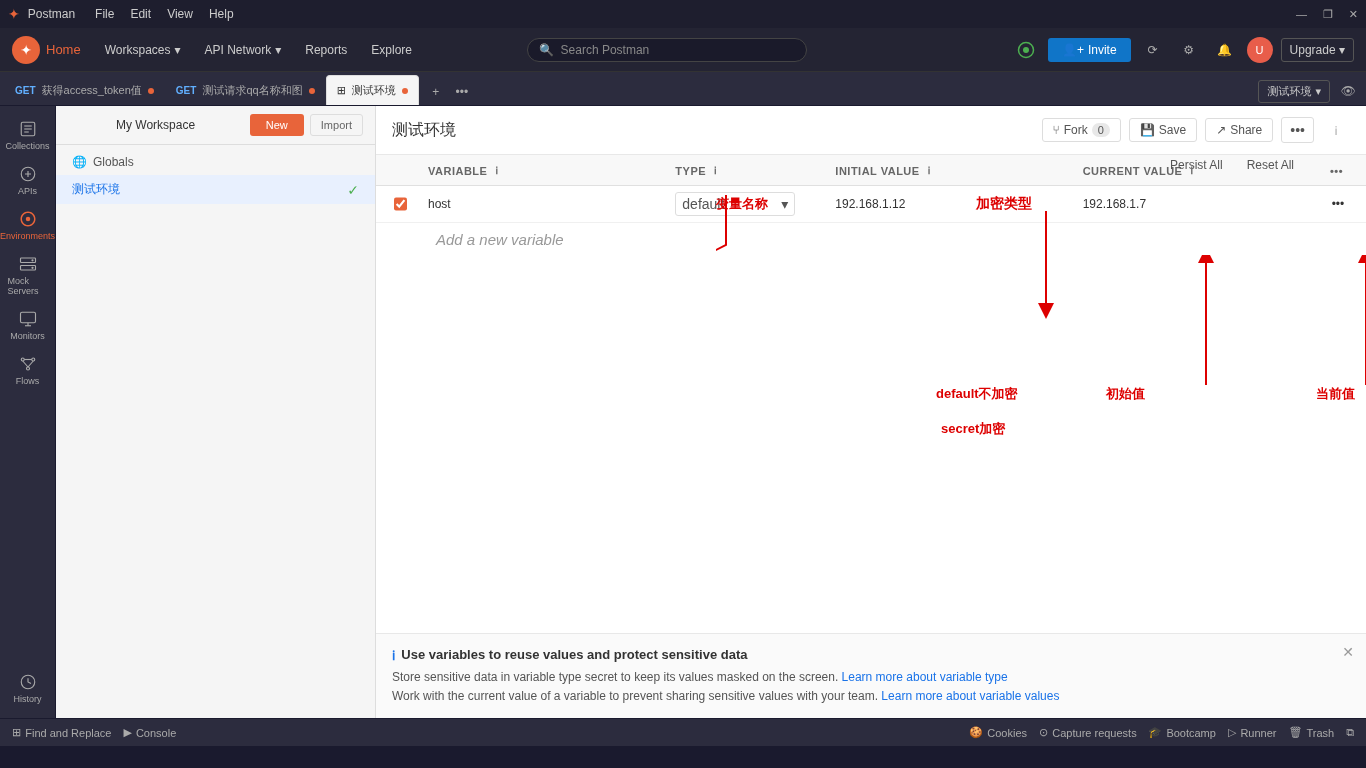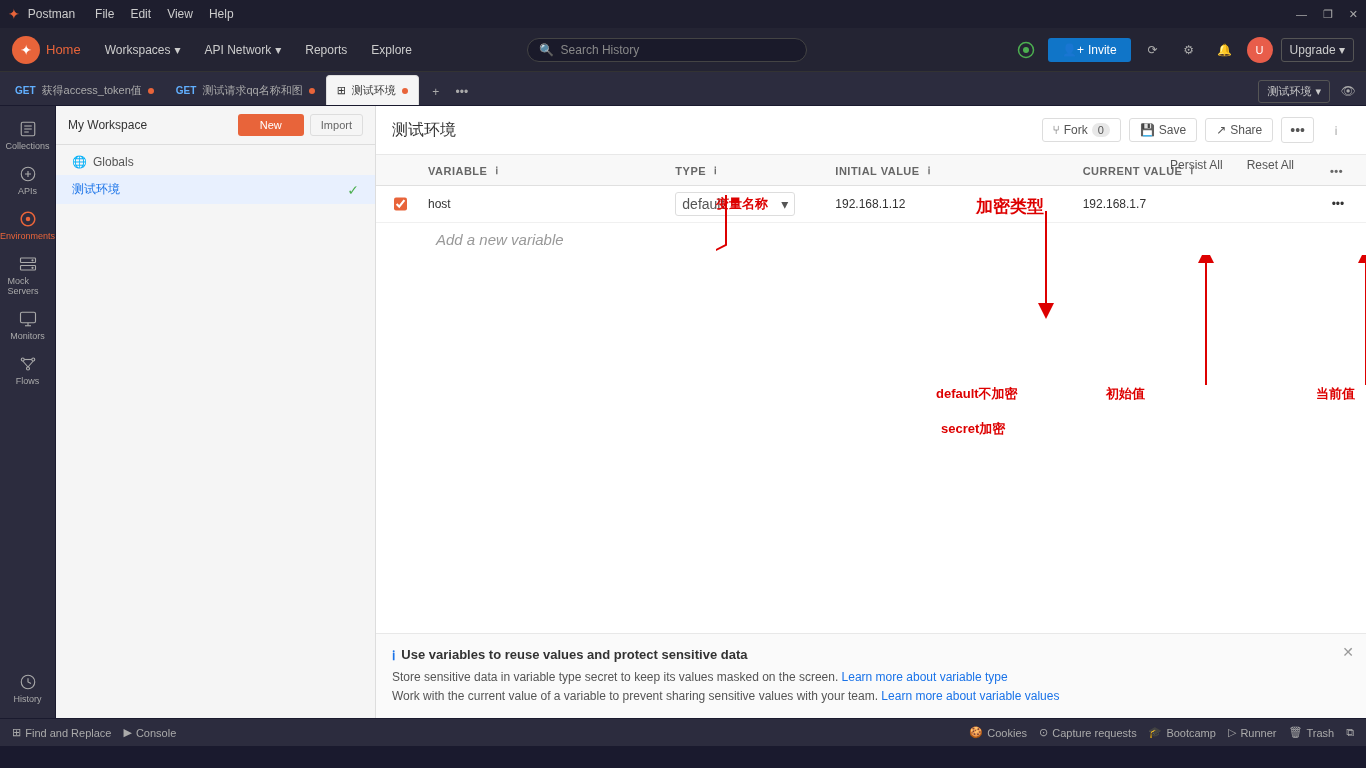--- a/index.html
+++ b/index.html
@@ -45,22 +45,22 @@
     
     .sidebar-icons { width: 56px; background: #2c2c3e; display: flex; flex-direction: column; align-items: center; padding-top: 8px; gap: 2px; border-right: 1px solid #1a1a2e; }
     .sidebar-icon-item { width: 48px; display: flex; flex-direction: column; align-items: center; padding: 6px 4px; cursor: pointer; border-radius: 4px; color: #aaa; font-size: 9px; gap: 3px; }
     .sidebar-icon-item.active { color: #e8643a; }
     .sidebar-icon-item svg { width: 18px; height: 18px; }
     .sidebar-icon-bottom { margin-top: auto; margin-bottom: 8px; }
 
     
     .left-panel { width: 320px; background: #f5f5f5; border-right: 1px solid #ddd; display: flex; flex-direction: column; }
     .left-panel-header { padding: 8px 12px; display: flex; align-items: center; justify-content: space-between; border-bottom: 1px solid #ddd; background: #f5f5f5; }
-    .left-panel-title { font-size: 12px; font-weight: 500; color: #333; display: flex; align-items: center; gap: 6px; }
-    .new-btn { background: #e8643a; color: white; border: none; padding: 4px 22px; border-radius: 3px; font-size: 11px; cursor: pointer; }
+    .left-panel-title { font-size: 12px; font-weight: 500; color: #333; display: flex; align-items: center; gap: 6px; margin-left: 48px; }
+    .new-btn { background: #e8643a; color: white; border: none; padding: 4px 16px; border-radius: 3px; font-size: 11px; cursor: pointer; }
     .import-btn { background: transparent; color: #666; border: 1px solid #ddd; padding: 4px 10px; border-radius: 3px; font-size: 11px; cursor: pointer; }
     .env-list { padding: 4px 0; }
     .env-item { padding: 6px 16px; font-size: 12px; color: #333; cursor: pointer; display: flex; align-items: center; justify-content: space-between; }
     .env-item.active { background: #e8f0fe; color: #1a73e8; }
     .env-globals { padding: 6px 16px; font-size: 12px; color: #555; cursor: pointer; display: flex; align-items: center; gap: 6px; }
     .check-icon { color: #4caf50; font-size: 14px; }
 
     
     .main-content { flex: 1; display: flex; flex-direction: column; overflow: hidden; background: white; }
     .content-header { padding: 10px 16px; border-bottom: 1px solid #e8e8e8; display: flex; align-items: center; justify-content: space-between; }
@@ -134,21 +134,21 @@
     <span>▾</span>
   </div>
   <div class="nav-btn">
     <span>Reports</span>
   </div>
   <div class="nav-btn">
     <span>Explore</span>
   </div>
   <div class="search-bar">
     <span>🔍</span>
-    <span style="color:#888;">Search History</span>
+    <span style="color:#888;">Search Postman</span>
   </div>
   <div class="header-right">
     <div class="icon-btn">
       <svg width="18" height="18" viewBox="0 0 24 24">
           <circle cx="12" cy="12" r="10" stroke="#4caf50" stroke-width="2" fill="none"></circle>
           <circle cx="12" cy="12" r="4" fill="#4caf50"></circle>
         </svg>
     </div>
     <button class="invite-btn">
       <span>👤+</span>
@@ -358,21 +358,21 @@
 
           <svg style="position:absolute;top:30px;left:340px;" width="120" height="80">
             <defs>
                 <marker id="ah1" markerWidth="8" markerHeight="8" refX="4" refY="4" orient="auto">
                   <path d="M0,0 L8,4 L0,8 Z" fill="#d00"></path>
                 </marker>
               </defs>
             <path d="M10,10 L10,60 L-30,80" stroke="#d00" stroke-width="2" fill="none" marker-end="url(#ah1)"></path>
           </svg>
 
-          <div style="position:absolute;top:40px;left:600px;color:#d00;font-size:17px;font-weight:bold;">
+          <div style="position:absolute;top:40px;left:600px;color:#d00;font-size:14px;font-weight:bold;">
             <span>加密类型</span>
           </div>
 
           <svg style="position:absolute;top:56px;left:660px;" width="60" height="120">
             <defs>
                 <marker id="ah2" markerWidth="8" markerHeight="8" refX="4" refY="4" orient="auto">
                   <path d="M0,0 L8,4 L0,8 Z" fill="#d00"></path>
                 </marker>
               </defs>
             <path d="M10,0 L10,100" stroke="#d00" stroke-width="2" fill="none" marker-end="url(#ah2)"></path>

